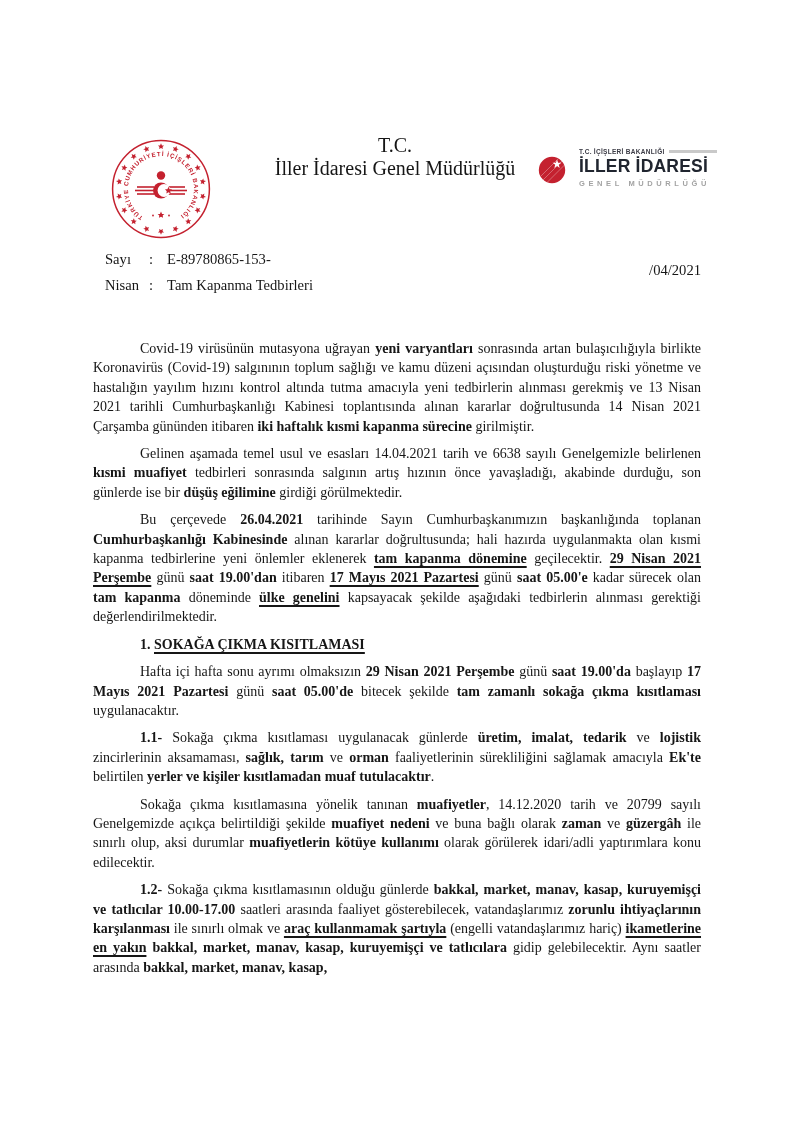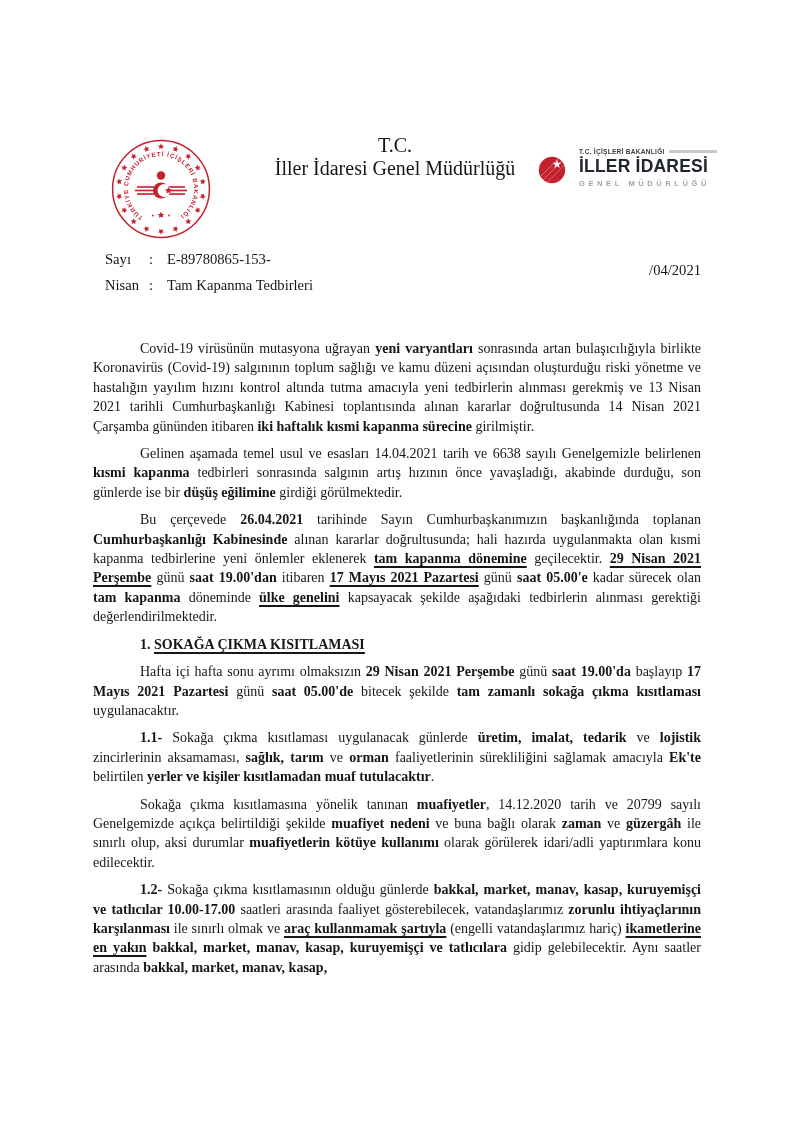--- a/index.html
+++ b/index.html
@@ -144,21 +144,21 @@
     </div>
     <div class="meta-row">
       <span class="meta-label">Nisan</span>
       <span class="meta-colon">:</span>
       <span class="meta-value">Tam Kapanma Tedbirleri</span>
     </div>
   </div>
 
   <div class="doc-body">
       <p><span class="">Covid-19 virüsünün mutasyona uğrayan </span><span class="b">yeni varyantları</span><span class=""> sonrasında artan bulaşıcılığıyla birlikte Koronavirüs (Covid-19) salgınının toplum sağlığı ve kamu düzeni açısından oluşturduğu riski yönetme ve hastalığın yayılım hızını kontrol altında tutma amacıyla yeni tedbirlerin alınması gerekmiş ve 13 Nisan 2021 tarihli Cumhurbaşkanlığı Kabinesi toplantısında alınan kararlar doğrultusunda 14 Nisan 2021 Çarşamba gününden itibaren </span><span class="b">iki haftalık kısmi kapanma sürecine</span><span class=""> girilmiştir.</span></p>
-      <p><span class="">Gelinen aşamada temel usul ve esasları 14.04.2021 tarih ve 6638 sayılı Genelgemizle belirlenen </span><span class="b">kısmi kapanma</span><span class=""> tedbirleri sonrasında salgının artış hızının önce yavaşladığı, akabinde durduğu, son günlerde ise bir </span><span class="b">düşüş eğilimine</span><span class=""> girdiği görülmektedir.</span></p>
+      <p><span class="">Gelinen aşamada temel usul ve esasları 14.04.2021 tarih ve 6638 sayılı Genelgemizle belirlenen </span><span class="b">kısmi muafiyet</span><span class=""> tedbirleri sonrasında salgının artış hızının önce yavaşladığı, akabinde durduğu, son günlerde ise bir </span><span class="b">düşüş eğilimine</span><span class=""> girdiği görülmektedir.</span></p>
       <p><span class="">Bu çerçevede </span><span class="b">26.04.2021</span><span class=""> tarihinde Sayın Cumhurbaşkanımızın başkanlığında toplanan </span><span class="b">Cumhurbaşkanlığı Kabinesinde</span><span class=""> alınan kararlar doğrultusunda; hali hazırda uygulanmakta olan kısmi kapanma tedbirlerine yeni önlemler eklenerek </span><span class="b u">tam kapanma dönemine</span><span class=""> geçilecektir. </span><span class="b u">29 Nisan 2021 Perşembe</span><span class=""> günü </span><span class="b">saat 19.00'dan</span><span class=""> itibaren </span><span class="b u">17 Mayıs 2021 Pazartesi</span><span class=""> günü </span><span class="b">saat 05.00'e</span><span class=""> kadar sürecek olan </span><span class="b">tam kapanma</span><span class=""> döneminde </span><span class="b u">ülke genelini</span><span class=""> kapsayacak şekilde aşağıdaki tedbirlerin alınması gerektiği değerlendirilmektedir.</span></p>
       <p><span class="b">1. </span><span class="b u">SOKAĞA ÇIKMA KISITLAMASI</span></p>
       <p><span class="">Hafta içi hafta sonu ayrımı olmaksızın </span><span class="b">29 Nisan 2021 Perşembe</span><span class=""> günü </span><span class="b">saat 19.00'da</span><span class=""> başlayıp </span><span class="b">17 Mayıs 2021 Pazartesi</span><span class=""> günü </span><span class="b">saat 05.00'de</span><span class=""> bitecek şekilde </span><span class="b">tam zamanlı sokağa çıkma kısıtlaması</span><span class=""> uygulanacaktır.</span></p>
       <p><span class="b">1.1-</span><span class=""> Sokağa çıkma kısıtlaması uygulanacak günlerde </span><span class="b">üretim, imalat, tedarik</span><span class=""> ve </span><span class="b">lojistik</span><span class=""> zincirlerinin aksamaması, </span><span class="b">sağlık, tarım</span><span class=""> ve </span><span class="b">orman</span><span class=""> faaliyetlerinin sürekliliğini sağlamak amacıyla </span><span class="b">Ek'te</span><span class=""> belirtilen </span><span class="b">yerler ve kişiler kısıtlamadan muaf tutulacaktır</span><span class="">.</span></p>
       <p><span class="">Sokağa çıkma kısıtlamasına yönelik tanınan </span><span class="b">muafiyetler</span><span class="">, 14.12.2020 tarih ve 20799 sayılı Genelgemizde açıkça belirtildiği şekilde </span><span class="b">muafiyet nedeni</span><span class=""> ve buna bağlı olarak </span><span class="b">zaman</span><span class=""> ve </span><span class="b">güzergâh</span><span class=""> ile sınırlı olup, aksi durumlar </span><span class="b">muafiyetlerin kötüye kullanımı</span><span class=""> olarak görülerek idari/adli yaptırımlara konu edilecektir.</span></p>
       <p><span class="b">1.2-</span><span class=""> Sokağa çıkma kısıtlamasının olduğu günlerde </span><span class="b">bakkal, market, manav, kasap, kuruyemişçi ve tatlıcılar 10.00-17.00</span><span class=""> saatleri arasında faaliyet gösterebilecek, vatandaşlarımız </span><span class="b">zorunlu ihtiyaçlarının karşılanması</span><span class=""> ile sınırlı olmak ve </span><span class="b u">araç kullanmamak şartıyla</span><span class=""> (engelli vatandaşlarımız hariç) </span><span class="b u">ikametlerine en yakın</span><span class=""> </span><span class="b">bakkal, market, manav, kasap, kuruyemişçi ve tatlıcılara</span><span class=""> gidip gelebilecektir. Aynı saatler arasında </span><span class="b">bakkal, market, manav, kasap,</span></p>
     </div>
 
 
 </div>

